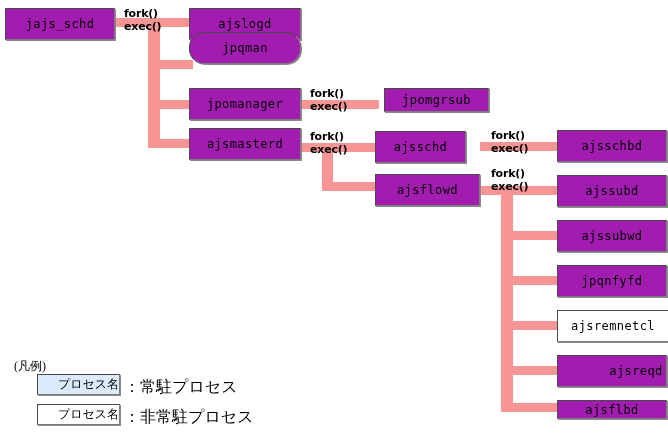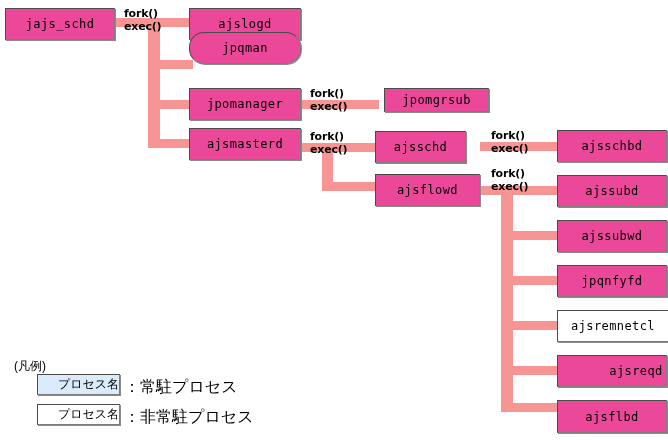--- a/index.html
+++ b/index.html
@@ -18,21 +18,21 @@
     overflow: hidden;
   }
   
   .pbox {
     position: absolute;
     box-sizing: border-box;
     border: 1px solid #4a4a4a;
     border-right-color: #7d7d7d;
     border-bottom-color: #7d7d7d;
     box-shadow: 1px 1px 0 0 #8a8a8a;
-    background: #ec4899;
+    background: #a21caf;
     display: flex;
     align-items: center;
     justify-content: center;
     font-family: "DejaVu Sans Mono", monospace;
     font-size: 12px;
     color: #000000;
     letter-spacing: 0.4px;
     white-space: nowrap;
     z-index: 3;
   }
@@ -53,21 +53,21 @@
     font-size: 11px;
     color: #000000;
     line-height: 13px;
     white-space: nowrap;
     z-index: 4;
     letter-spacing: -0.2px;
   }
   
   .legend-title {
     position: absolute;
-    font-family: Liberation Sans, sans-serif;
+    font-family: Liberation Serif, serif;
     font-size: 12px;
     color: #000000;
     white-space: nowrap;
     z-index: 4;
   }
   .legend-box {
     position: absolute;
     box-sizing: border-box;
     border: 1px solid #4a4a4a;
     border-right-color: #7d7d7d;
@@ -153,21 +153,21 @@
       </div>
       <div class="pbox" style="left: 557px; top: 265px; width: 110px; height: 32px;">
         <span>jpqnfyfd</span>
       </div>
       <div class="pbox nonresident" style="left: 557px; top: 310px; width: 112px; height: 32px;">
         <span>ajsremnetcl</span>
       </div>
       <div class="pbox" style="left: 557px; top: 355px; width: 110px; height: 32px; padding-left: 48px;">
         <span>ajsreqd</span>
       </div>
-      <div class="pbox" style="left: 557px; top: 400px; width: 110px; height: 33px;">
+      <div class="pbox" style="left: 557px; top: 400px; width: 110px; height: 19px;">
         <span>ajsflbd</span>
       </div>
     </div>
   <div id="labels-layer">
       <div class="fe" style="left: 124px; top: 7px;">
         <div>fork()</div>
         <div>exec()</div>
       </div>
       <div class="fe" style="left: 310px; top: 87px;">
         <div>fork()</div>

